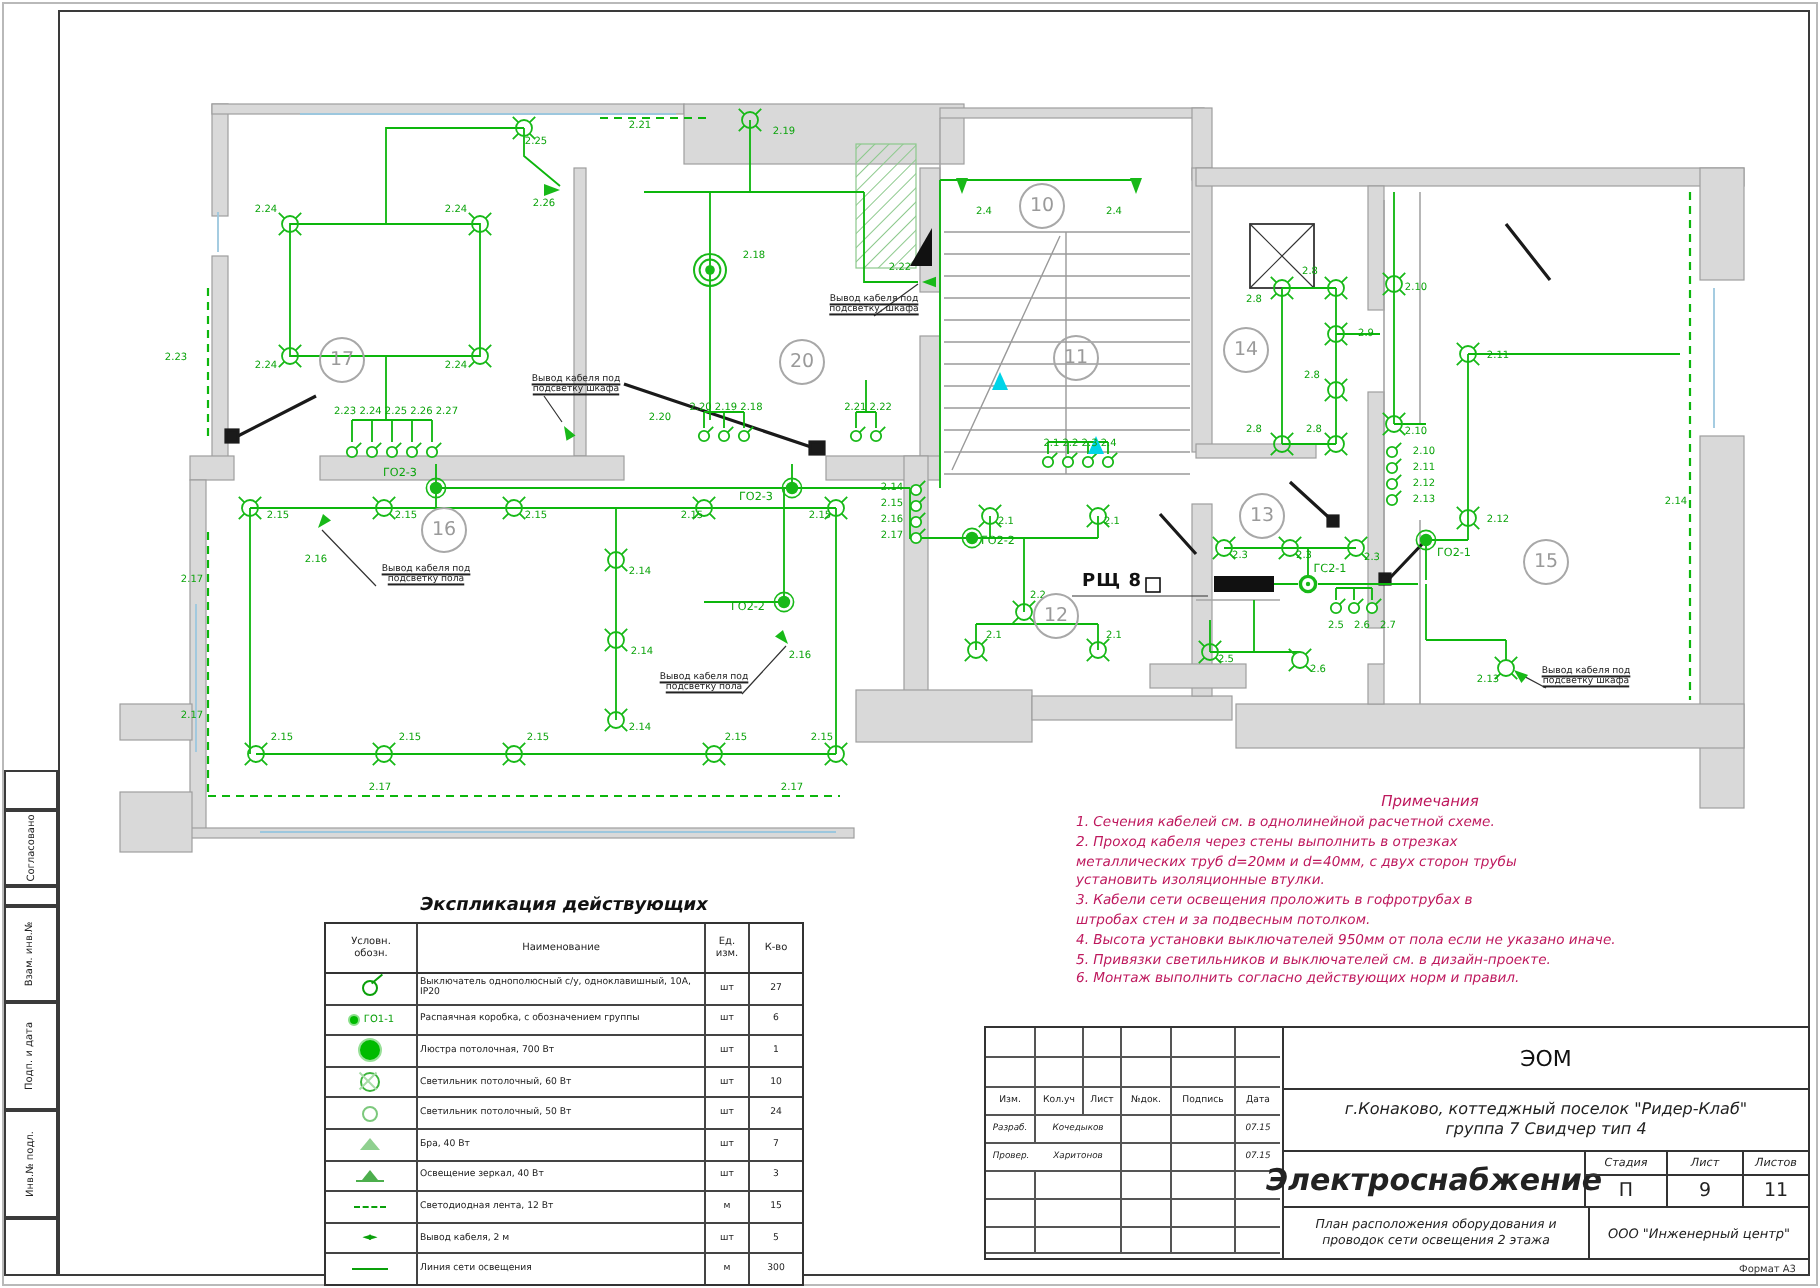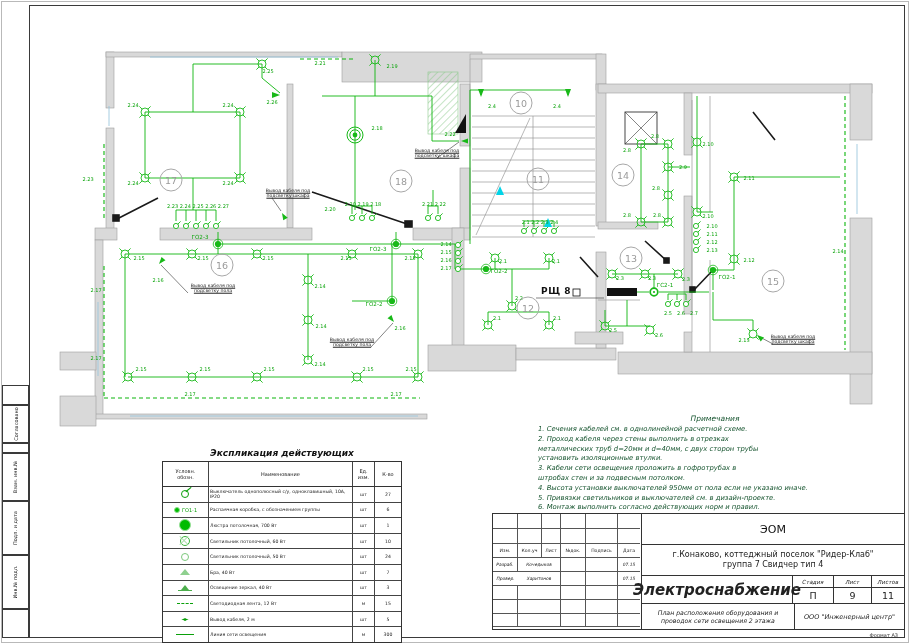--- a/index.html
+++ b/index.html
@@ -52,39 +52,39 @@
   .s-l50{width:6px;height:6px;border:1px solid #7cc87c;border-radius:50%;}
   .s-bra{width:0;height:0;border-left:5px solid transparent;border-right:5px solid transparent;border-bottom:6px solid #8fd08f;}
   .s-mir{width:14px;height:6px;border-bottom:1.2px solid #4cae4c;position:relative;}
   .s-mir::before{content:"";position:absolute;left:3px;bottom:0;width:0;height:0;
                  border-left:4px solid transparent;border-right:4px solid transparent;border-bottom:5px solid #4cae4c;}
   .s-led{width:16px;height:0;border-top:1.6px dashed #0aa00a;}
   .s-out{color:#0aa00a;font-size:5.5px;letter-spacing:-1px;}
   .s-out::before{content:"◄►";}
   .s-line{width:18px;height:0;border-top:1.4px solid #0aa00a;}
   
-  #notes{position:absolute;left:538px;top:396px;width:354px;z-index:3;color:#14532d;margin-top:18px;}
+  #notes{position:absolute;left:538px;top:396px;width:354px;z-index:3;color:#be185d;}
   #notes .n-title{text-align:center;font-size:7.5px;font-style:italic;margin-bottom:2px;}
   #notes .n-line{font-size:6.8px;font-style:italic;line-height:9.8px;white-space:nowrap;}
   
   #titleblock{position:absolute;left:492px;top:513px;width:413px;height:117px;z-index:3;
               border:1.5px solid #333;box-sizing:border-box;display:flex;background:#fff;}
   .tb-left{width:148px;border-right:1.2px solid #333;display:grid;
            grid-template-columns:25px 24px 19px 25px 32px 22px;
            grid-template-rows:15px 15px 14px 14px 14px 14px 14px 13px;}
   .tc{border-right:.6px solid #555;border-bottom:.6px solid #555;display:flex;align-items:center;
       justify-content:center;font-size:4.4px;color:#222;overflow:hidden;font-style:italic;}
   .tc.hdr{font-style:normal;font-size:4.6px;}
   .tc:nth-child(6n){border-right:none;}
   .sp2{grid-column:span 2;} .nb{border-right:none;}
   .tb-right{flex:1;display:flex;flex-direction:column;}
   .tbr-code{height:30px;border-bottom:1px solid #333;display:flex;align-items:center;justify-content:center;
             font-size:11px;color:#111;}
   .tbr-proj{height:30px;border-bottom:1px solid #333;display:flex;flex-direction:column;align-items:center;
-            justify-content:center;font-size:8px;line-height:10.5px;text-align:center;}
+            justify-content:center;font-style:italic;font-size:8px;line-height:10.5px;text-align:center;}
   .tbr-mid{height:27px;display:flex;border-bottom:1px solid #333;}
   .tbr-sec{width:150px;border-right:1px solid #333;display:flex;align-items:center;justify-content:center;
            font-style:italic;font-weight:bold;font-size:15px;}
   .tbr-slu{flex:1;display:flex;flex-direction:column;}
   .slu-h{height:11px;display:flex;border-bottom:.7px solid #333;}
   .slu-h div{display:flex;align-items:center;justify-content:center;font-size:5.6px;font-style:italic;border-right:.7px solid #333;}
   .slu-v{flex:1;display:flex;}
   .slu-v div{display:flex;align-items:center;justify-content:center;font-size:9.5px;border-right:.7px solid #333;}
   .w1{width:40px;} .w2{width:37px;} .w3{flex:1;border-right:none !important;}
   .tbr-bot{flex:1;display:flex;}
@@ -416,21 +416,21 @@
       <div class="pl" style="left: 712px; top: 235px;">2.11</div>
       <div class="pl" style="left: 712px; top: 243px;">2.12</div>
       <div class="pl" style="left: 712px; top: 251px;">2.13</div>
       <div class="pl" style="left: 749px; top: 179px;">2.11</div>
       <div class="pl" style="left: 749px; top: 261px;">2.12</div>
       <div class="pl" style="left: 744px; top: 341px;">2.13</div>
       <div class="pl" style="left: 838px; top: 252px;">2.14</div>
       <div class="pl co" style="left: 793px; top: 339px;">Вывод кабеля под
 подсветку шкафа</div>
       <div class="pl room" style="left: 171px; top: 180px;">17</div>
-      <div class="pl room" style="left: 401px; top: 181px;">18</div>
+      <div class="pl room" style="left: 401px; top: 181px;">20</div>
       <div class="pl room" style="left: 521px; top: 103px;">10</div>
       <div class="pl room" style="left: 538px; top: 179px;">11</div>
       <div class="pl room" style="left: 528px; top: 308px;">12</div>
       <div class="pl room" style="left: 631px; top: 258px;">13</div>
       <div class="pl room" style="left: 623px; top: 175px;">14</div>
       <div class="pl room" style="left: 773px; top: 281px;">15</div>
       <div class="pl room" style="left: 222px; top: 265px;">16</div>
     </div>
 
   <div id="legend">

